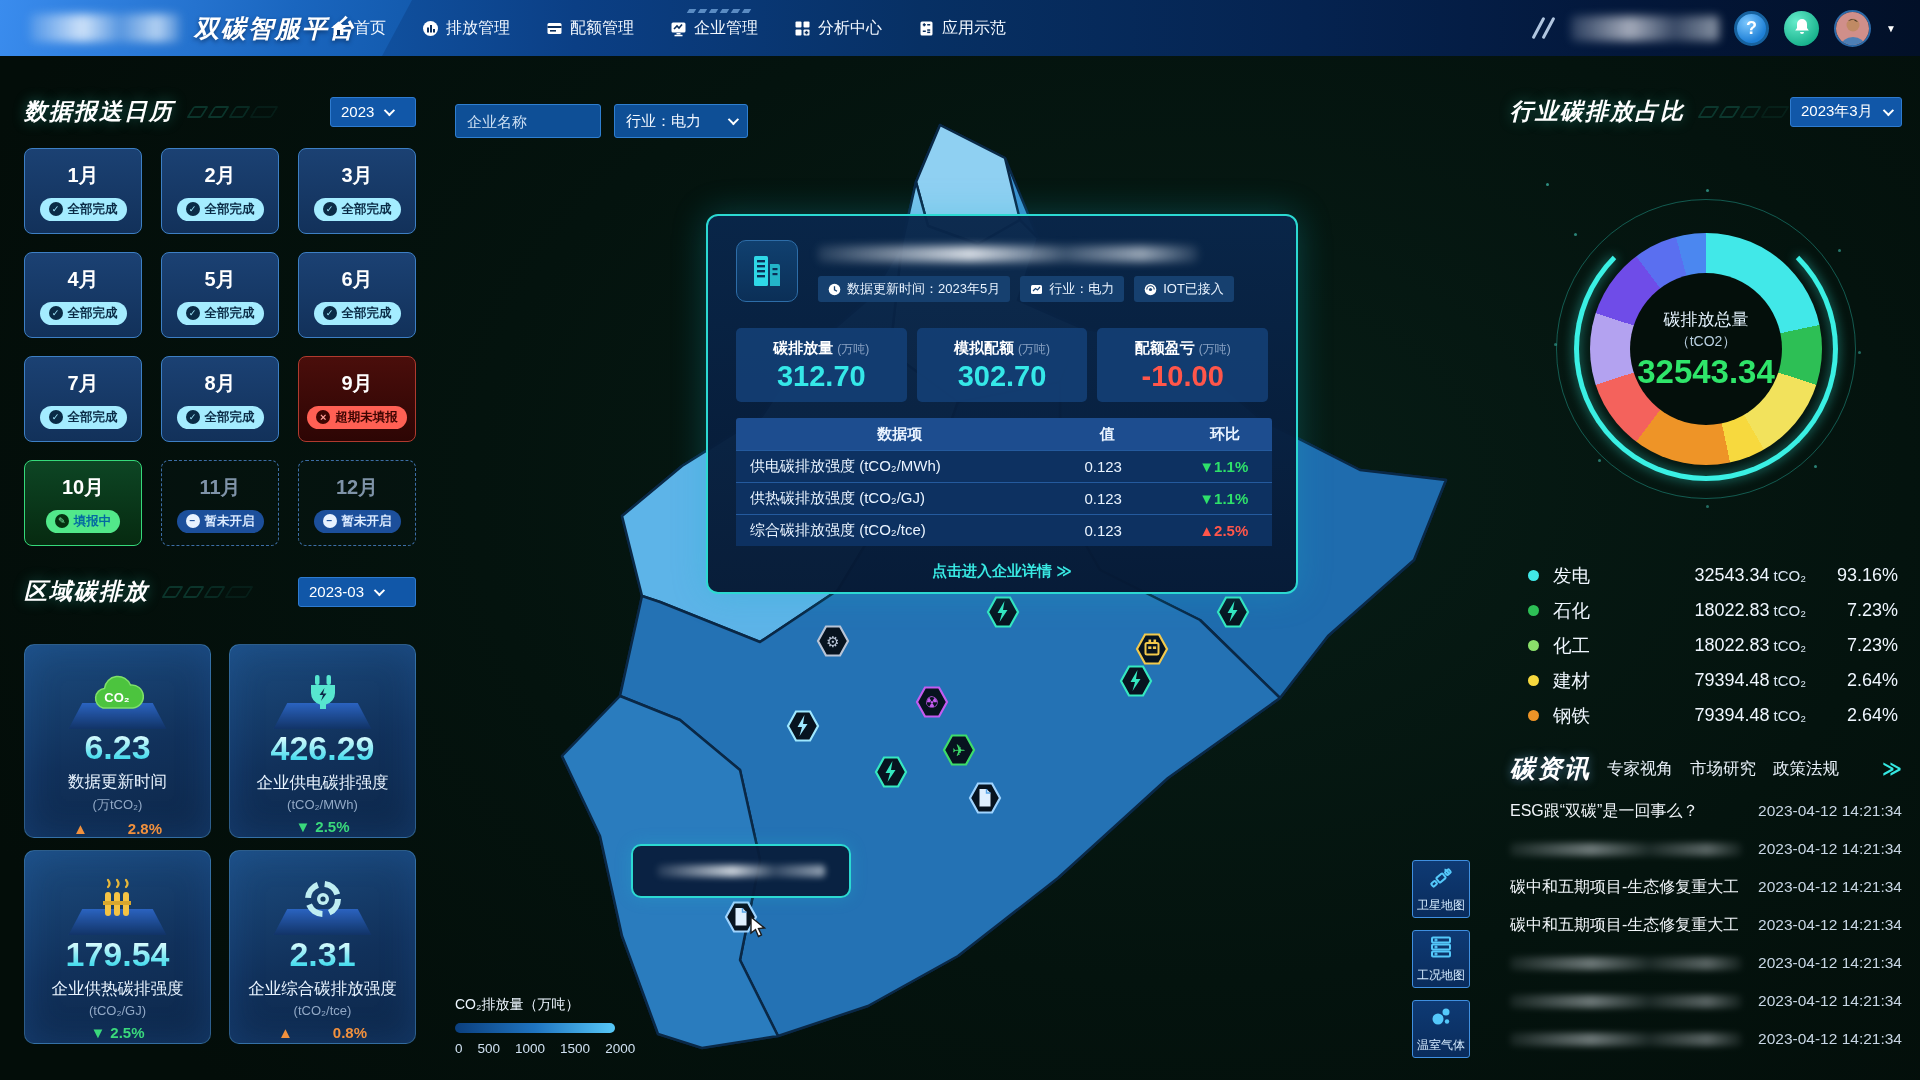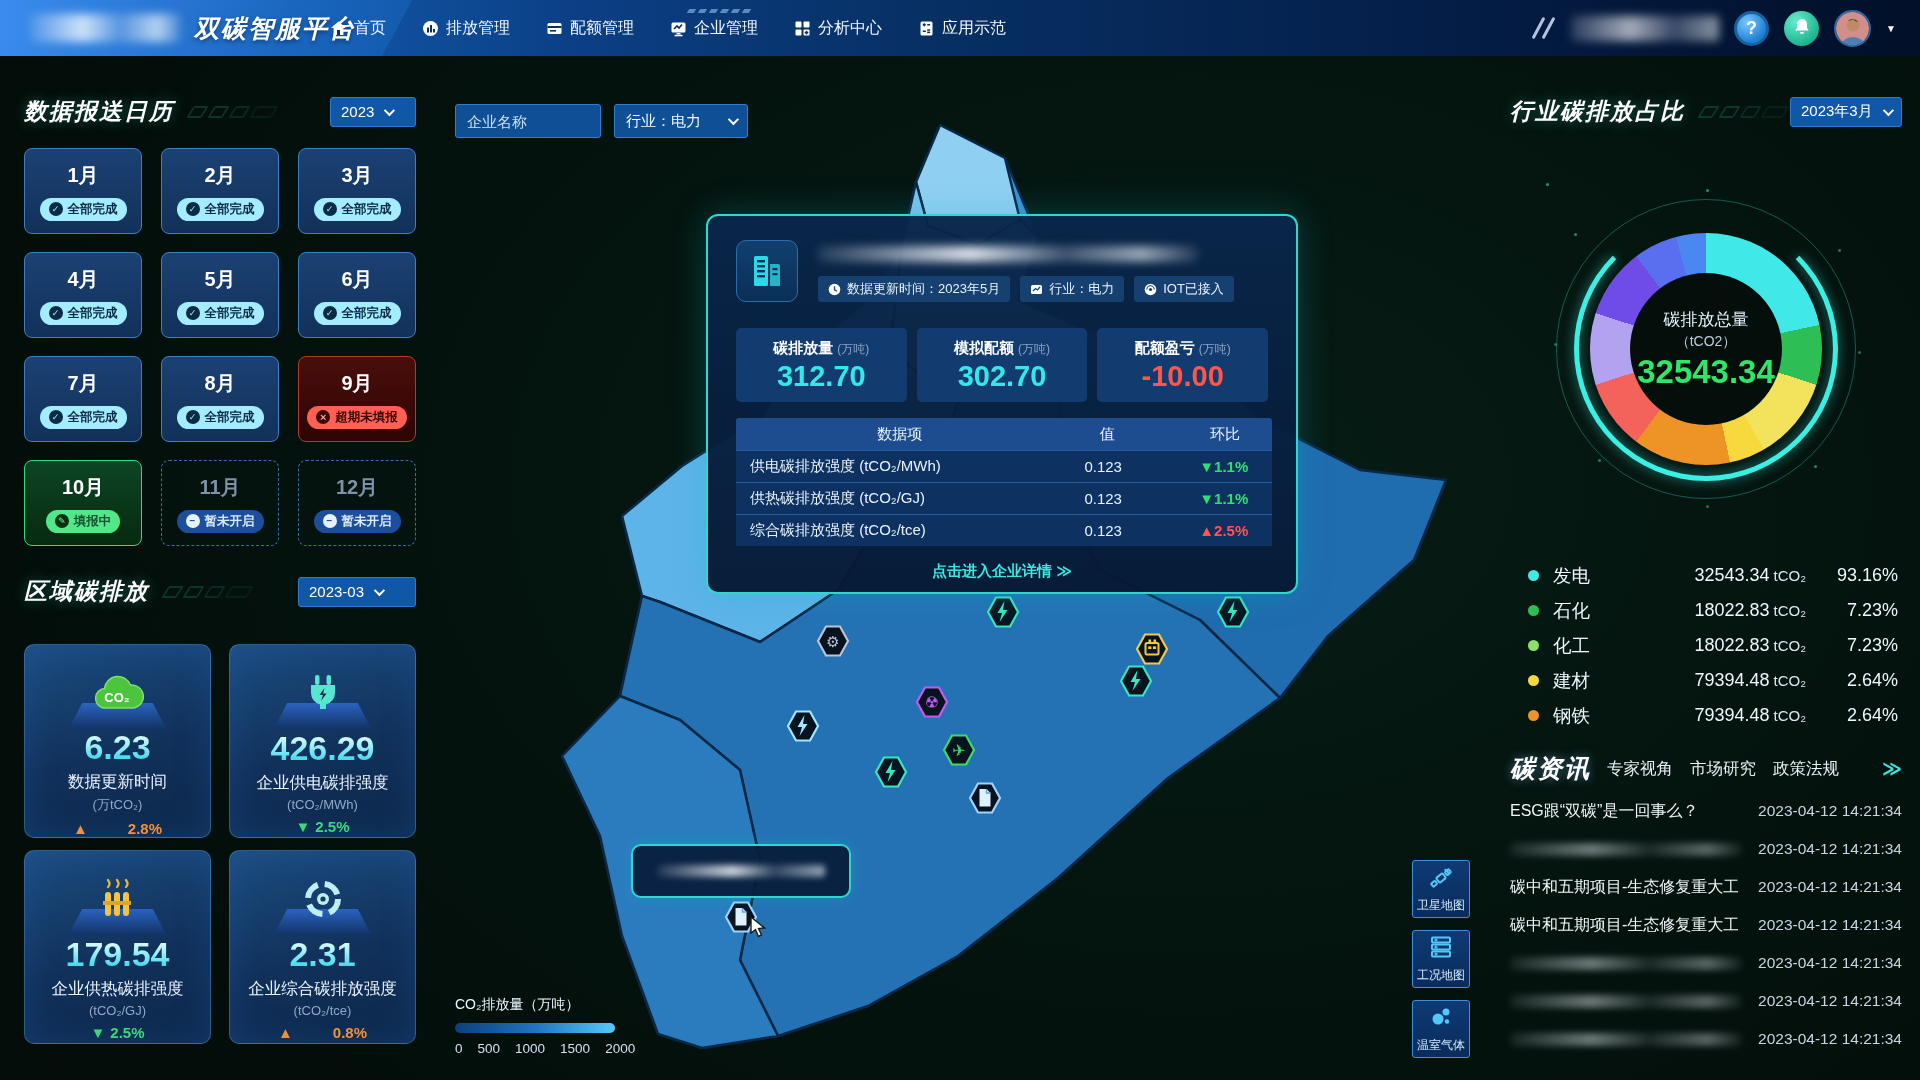--- a/index.html
+++ b/index.html
@@ -55,21 +55,21 @@
   .mcard.overdue{background:linear-gradient(180deg,#4a0e0b,#2d0504);border:1px solid #b03a2e;}
   .mcard.active{background:linear-gradient(180deg,#0d4524,#062a10);border:1px solid #35d97a;}
   .mcard.pending{background:rgba(9,24,19,.35);border:1px dashed #3d6ea6;}
   .mcard.pending .m-label{color:#7f93a8;}
   .badge{display:inline-flex;align-items:center;gap:5px;padding:3px 9px;border-radius:12px;font-size:12.5px;font-weight:700;white-space:nowrap;}
   .badge .bi{width:14px;height:14px;border-radius:50%;display:flex;align-items:center;justify-content:center;font-size:9px;line-height:1;}
   .done  .badge{background:#a4ecff;color:#0a2b46;}
   .done  .badge .bi{background:#0a2b46;color:#a4ecff;}
   .overdue .badge{background:#ff6054;color:#3d0502;}
   .overdue .badge .bi{background:#3d0502;color:#ff9f97;}
-  .active .badge{background:#52e88a;color:#14532d;}
+  .active .badge{background:#52e88a;color:#0369a1;}
   .active .badge .bi{background:#05310f;color:#7df2ab;}
   .pending .badge{background:#1c4f9b;color:#dcebff;}
   .pending .badge .bi{background:#e8f2ff;color:#1c4f9b;}
   .bi.check::before{content:"✓";} .bi.cross::before{content:"×";font-size:11px;}
   .bi.pen::before{content:"✎";font-size:9px;} .bi.minus::before{content:"−";font-size:10px;}
 
   
   .reg-grid{position:absolute;left:24px;top:644px;display:grid;grid-template-columns:187px 187px;
     grid-auto-rows:194px;gap:12px 18px;}
   .metric{position:relative;border-radius:10px;border:1px solid rgba(95,175,235,.38);
@@ -129,21 +129,21 @@
     padding:0 10px;font-size:13px;color:#e9f3ff;white-space:nowrap;}
   .pp-stats{margin-top:22px;display:flex;gap:10px;}
   .pp-stat{width:172px;height:74px;background:rgba(20,65,120,.85);border-radius:5px;
     display:flex;flex-direction:column;align-items:center;justify-content:center;gap:4px;}
   .pp-stat .ps-l{font-size:15px;font-weight:700;color:#fff;}
   .pp-stat .ps-l small{font-weight:400;font-size:12px;color:#8aa3c4;margin-left:4px;}
   .pp-stat .ps-v{font-size:29px;font-weight:800;color:#35e8e8;line-height:1;}
   .pp-stat .ps-v.neg{color:#ff564a;}
   .pp-table{margin-top:16px;width:536px;font-size:15px;}
   .pt-row{display:flex;align-items:center;height:32px;background:#0d3161;border-top:1px solid #245a9e;}
-  .pt-row.head{background:#1d4d8f;border-top:none;border-radius:3px 3px 0 0;font-weight:400;padding-left:13px;}
+  .pt-row.head{background:#1d4d8f;border-top:none;border-radius:3px 3px 0 0;font-weight:700;padding-left:13px;}
   .pt-c1{width:55%;padding-left:14px;} .pt-c2{width:27%;text-align:center;} .pt-c3{width:18%;text-align:center;}
   .pt-delta.down{color:#2ee06a;font-weight:700;} .pt-delta.up{color:#ff564a;font-weight:700;}
   .pp-link{margin-top:16px;text-align:center;font-size:15px;font-weight:700;color:#38e8e2;cursor:pointer;}
 
   
   .donut-wrap{position:absolute;left:1546px;top:183px;width:320px;height:332px;}
   .ring-deco{position:absolute;left:10px;top:16px;width:300px;height:300px;border-radius:50%;
     border:1px solid rgba(47,222,200,.35);}
   .ring-bright{position:absolute;left:28px;top:34px;width:264px;height:264px;border-radius:50%;
     border:5px solid transparent;border-left-color:#3af0e4;border-right-color:#3af0e4;border-bottom-color:#3af0e4;

